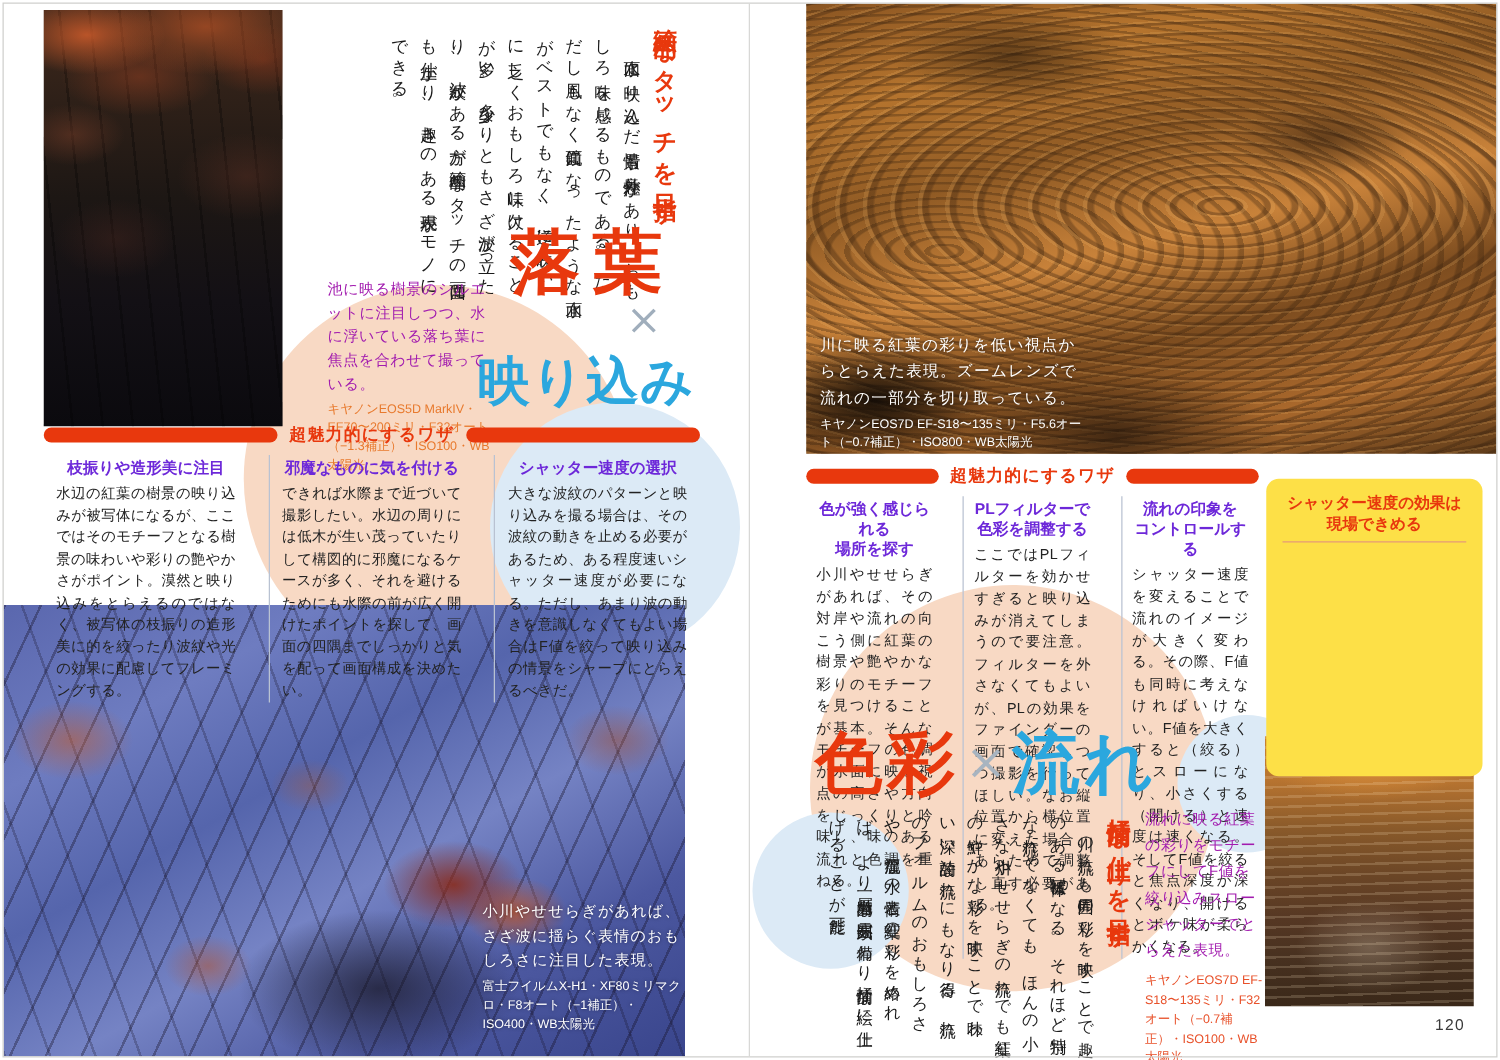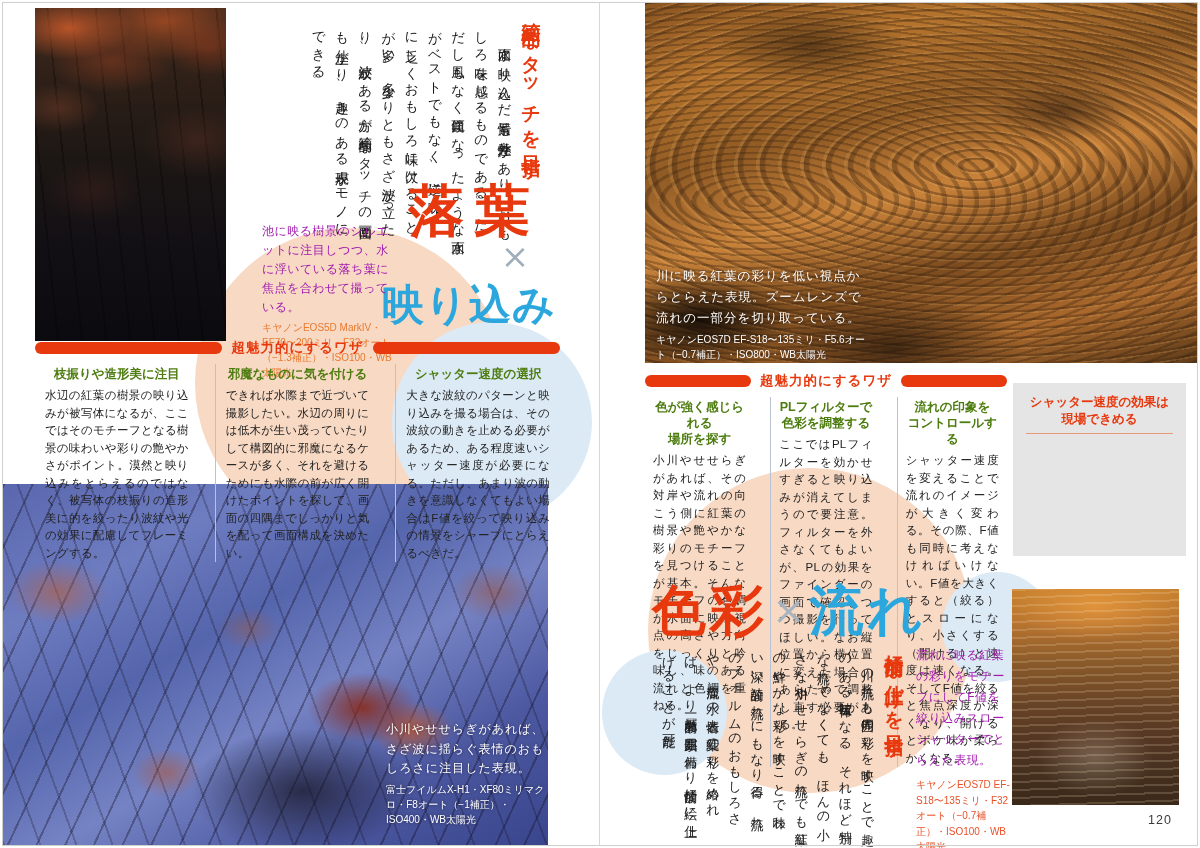--- a/index.html
+++ b/index.html
@@ -100,26 +100,26 @@
   .tips{position:absolute;z-index:3;}
   #tips-left{left:35px;top:339px;width:525px;}
   #tips-right{left:645px;top:372px;width:362px;}
   .tips-header{display:flex;align-items:center;gap:9px;}
   .pill{flex:1;height:12px;border-radius:7px;background:#e8380d;}
   .tips-header-label{font-size:13.5px;font-weight:bold;color:#e8380d;letter-spacing:1px;white-space:nowrap;}
   .tips-cols{display:flex;margin-top:7px;}
   .tip-col{flex:1;padding:0 10px;}
   #tips-right .tip-col{padding:0 8px;}
   .tip-col + .tip-col{border-left:1px solid #b9c2d2;margin-left:16px;}
-  .tip-heading{text-align:center;color:#4d7c0f;font-weight:bold;font-size:12.5px;line-height:16px;margin:2px 0 5px;}
+  .tip-heading{text-align:center;color:#6d28d9;font-weight:bold;font-size:12.5px;line-height:16px;margin:2px 0 5px;}
   .tip-body{font-size:11.5px;line-height:17.5px;color:#222;text-align:justify;letter-spacing:.2px;}
 
   
-  #pink-box{position:absolute;left:1013px;top:383px;width:173px;height:173px;z-index:3;
-    background:#e5e5e5;border-radius:0;padding:11px 11px;box-sizing:border-box;}
+  #pink-box{position:absolute;left:1013px;top:383px;width:173px;height:238px;z-index:3;
+    background:#fde047;border-radius:10px;padding:11px 11px;box-sizing:border-box;}
   .pb-heading{color:#e8380d;font-weight:bold;font-size:12.5px;text-align:center;line-height:17px;}
   .pb-rule{height:1px;background:#e59a78;margin:5px 2px 6px;}
   .pb-body{font-size:11.5px;line-height:16.6px;color:#222;text-align:justify;}
 
   #page-number{position:absolute;left:1130px;top:813px;width:60px;text-align:center;
     font-size:12.5px;color:#3a3a3a;letter-spacing:1px;z-index:3;}
 </style>
 </head>
 <body>
 

